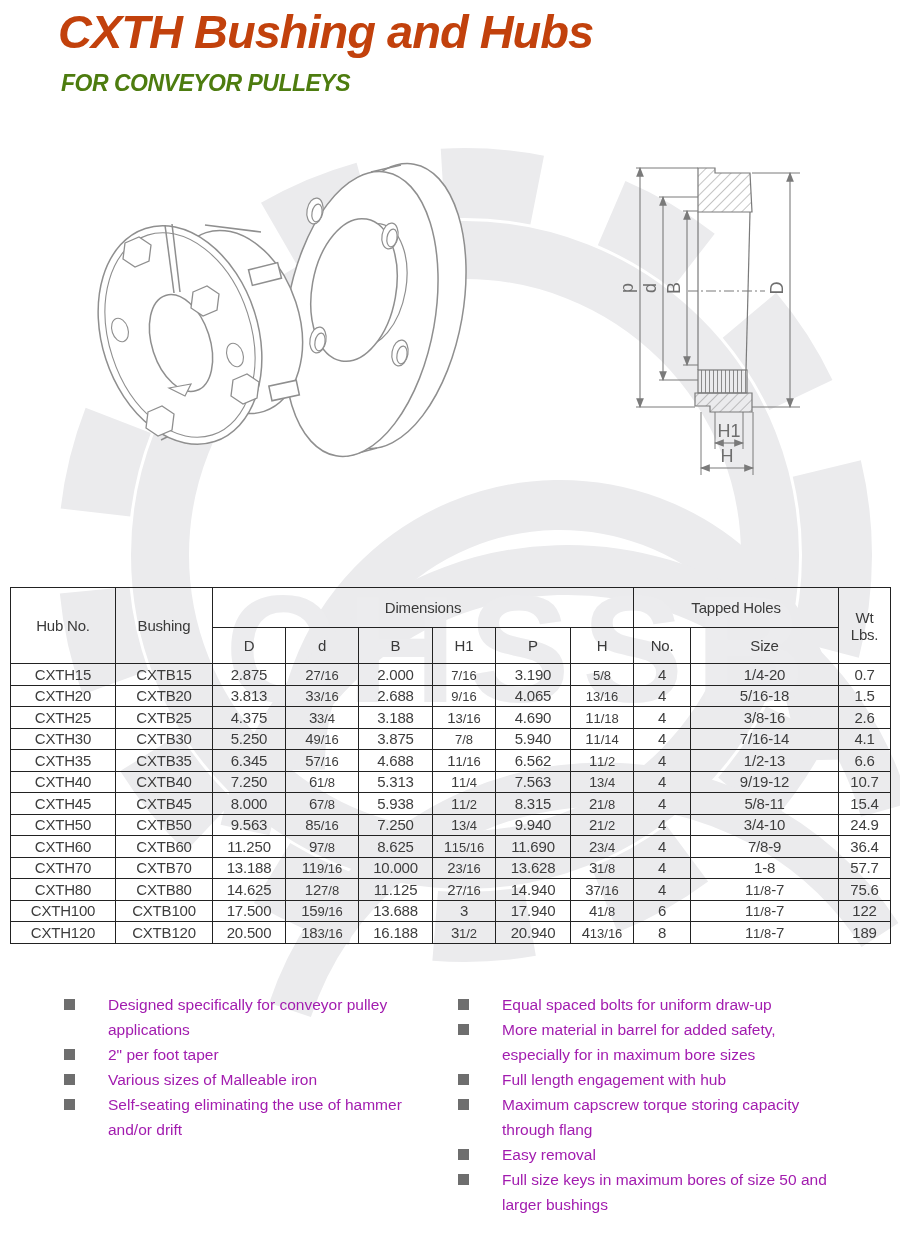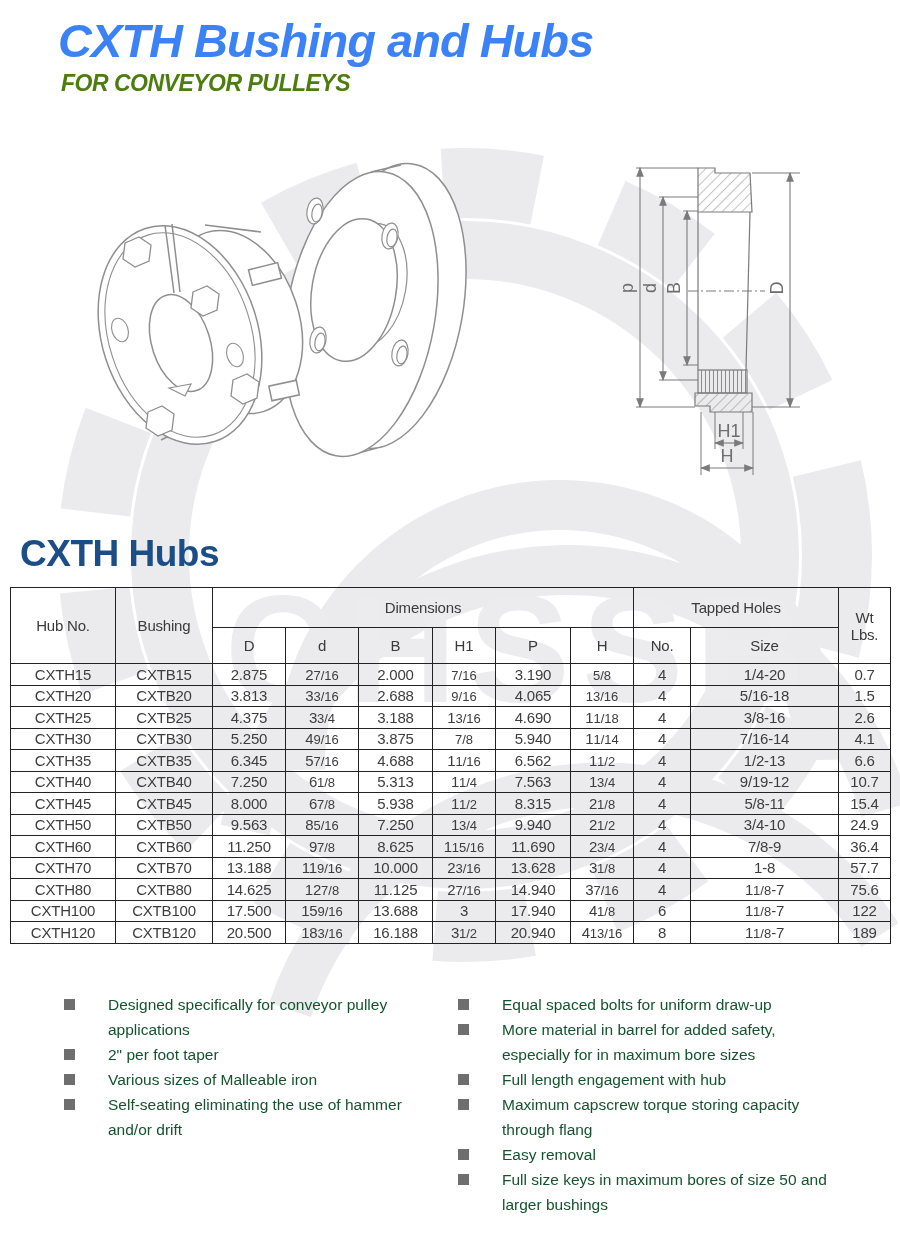--- a/index.html
+++ b/index.html
@@ -5,21 +5,21 @@
   * { margin:0; padding:0; box-sizing:border-box; }
   html,body { background:#fff; }
   body { width:900px; height:1246px; font-family:"Liberation Sans", sans-serif; }
   .page { position:relative; width:900px; height:1246px; background:#fff; overflow:hidden; }
 
   
   .watermark { position:absolute; left:0; top:0; width:900px; height:1246px; z-index:0; pointer-events:none; }
 
   
   .title { position:absolute; left:58px; top:4px; z-index:2;
-           font-size:47px; font-weight:bold; font-style:italic; color:#3b82f6; letter-spacing:-1px;margin-top:9px; }
+           font-size:47px; font-weight:bold; font-style:italic; color:#c2410c; letter-spacing:-1px; }
   .subtitle { position:absolute; left:61px; top:70px; z-index:2;
               font-size:23px; font-weight:bold; font-style:italic; color:#4d7c0f; letter-spacing:-0.5px; }
   .section-heading { position:absolute; left:20px; top:533px; z-index:2;
                      font-size:37px; font-weight:bold; color:#1b4d86; letter-spacing:-0.5px; }
 
   
   .iso-drawing { position:absolute; left:65px; top:140px; z-index:1; }
   .section-drawing { position:absolute; left:600px; top:145px; z-index:1; }
 
   
@@ -33,21 +33,21 @@
   .hub-table tbody td { height:21.5px; }
   .fr { font-size:13px; letter-spacing:0; }
 
   
   .features { position:absolute; left:64px; top:992px; width:816px; display:flex; z-index:1; }
   .features ul { list-style:none; }
   .feat-col-left { width:394px; }
   .feat-col-right { width:422px; }
   .features li { display:flex; align-items:flex-start; }
   .bullet { width:11px; height:11px; background:#6e6e6e; flex:none; margin-top:7px; }
-  .feat-txt { font-size:15.5px; color:#14532d; line-height:25px; margin-left:33px; }
+  .feat-txt { font-size:15.5px; color:#a21caf; line-height:25px; margin-left:33px; }
   .feat-col-left .feat-txt { max-width:306px; }
   .feat-col-right .feat-txt { max-width:340px; }
 </style>
 </head>
 <body>
 
 <div class="page">
 
   <svg class="watermark" width="900" height="1246" viewBox="0 0 900 1246">
     <g stroke="#ebebed" fill="none">
@@ -161,21 +161,20 @@
     <g fill="#6e6e6e" font-size="18" font-family="Liberation Sans, sans-serif" text-anchor="middle">
       <text x="33" y="143" transform="rotate(-90 33 143)">p</text>
       <text x="56" y="143" transform="rotate(-90 56 143)">d</text>
       <text x="80" y="143" transform="rotate(-90 80 143)">B</text>
       <text x="183" y="143" transform="rotate(-90 183 143)">D</text>
       <text x="129" y="292">H1</text>
       <text x="127" y="317">H</text>
     </g>
   </svg>
 
-  <div class="section-heading">CXTH Hubs</div>
 
   <table class="hub-table">
     <colgroup>
       <col style="width:105px">
         <col style="width:97px">
         <col style="width:73px">
         <col style="width:73px">
       <col style="width:74px">
         <col style="width:63px">
         <col style="width:75px">

